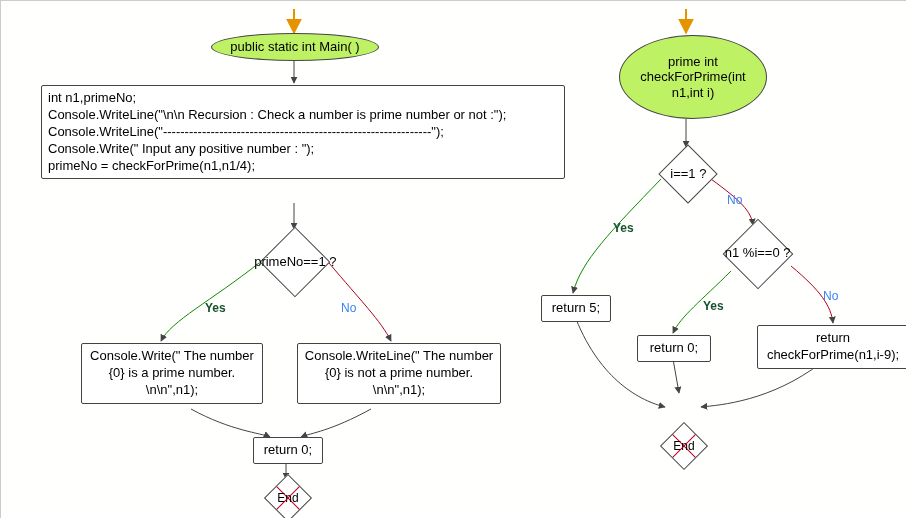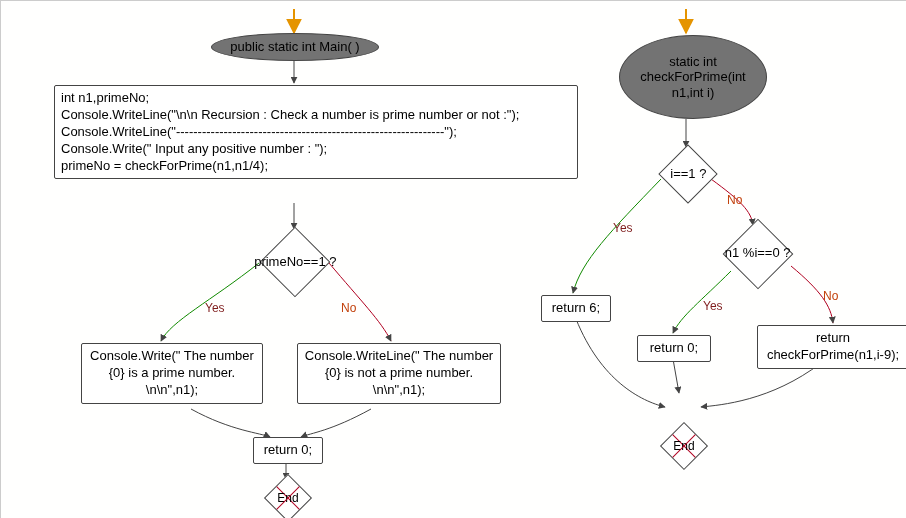--- a/index.html
+++ b/index.html
@@ -1,31 +1,31 @@
 <!DOCTYPE html>
 <html><head>
 <meta charset="utf-8">
 <style>
   html,body{margin:0;padding:0;background:#fff;font-family:Helvetica,Arial,sans-serif;font-size:13px;color:#000;}
   .canvas{position:relative;width:906px;height:518px;background:#fffffe;border:1px solid #ccc;}
   .abs{position:absolute;}
   .box{border:1px solid #444;background:#fff;padding:4px 6px;border-radius:2px;line-height:1.3;}
   .center{text-align:center;}
-  .ellipse{border:1px solid #444;background:#737373;border-radius:50%;display:flex;align-items:center;justify-content:center;text-align:center;line-height:1.2;}
+  .ellipse{border:1px solid #444;background:#bef264;border-radius:50%;display:flex;align-items:center;justify-content:center;text-align:center;line-height:1.2;}
   .diamond{transform:rotate(45deg);border:1px solid #444;background:#fff;}
   .diamond > span{display:block;transform:rotate(-45deg);white-space:nowrap;text-align:center;}
   .end{position:relative;width:32px;height:32px;transform:rotate(45deg);border:1px solid #444;background:#fff;}
   .end::before,.end::after{content:"";position:absolute;background:#b00020;}
   .end::before{left:0;right:0;top:50%;height:1px;transform:translateY(-0.5px);}
   .end::after{top:0;bottom:0;left:50%;width:1px;transform:translateX(-0.5px);}
   .end > span{position:absolute;transform:rotate(-45deg);left:0;right:0;top:0;bottom:0;display:flex;align-items:center;justify-content:center;font-size:12px;}
   svg{position:absolute;left:0;top:0;pointer-events:none;}
   .lbl{position:absolute;font-size:12px;}
-  .yes{color:#7f1d1d;}
-  .no{color:#c2410c;}
+  .yes{color:#14532d;font-weight:bold;}
+  .no{color:#3b82f6;}
 </style>
 </head>
 <body>
 
 <div class="canvas">
 
   <svg width="906" height="518">
     <defs>
       <marker id="ah" viewBox="0 0 10 10" refX="9" refY="5" markerWidth="7" markerHeight="7" orient="auto-start-reverse">
         <path d="M0,0 L10,5 L0,10 z" fill="#444"></path>
@@ -64,21 +64,21 @@
 
     <line x1="672" y1="358" x2="678" y2="392" stroke="#444" marker-end="url(#ah)"></line>
 
     <path d="M820,362 C770,400 720,404 700,406" fill="none" stroke="#444" marker-end="url(#ah)"></path>
   </svg>
 
   <div class="abs ellipse" style="left:210px;top:32px;width:166px;height:26px;">
     <span>public static int Main( )</span>
   </div>
 
-  <div class="abs box" style="left:53px;top:84px;width:510px;">
+  <div class="abs box" style="left:40px;top:84px;width:510px;">
     <div>int n1,primeNo;</div>
     <div>Console.WriteLine("\n\n Recursion : Check a number is prime number or not :");</div>
     <div>Console.WriteLine("--------------------------------------------------------------");</div>
     <div>Console.Write(" Input any positive number : ");</div>
     <div>primeNo = checkForPrime(n1,n1/4);</div>
   </div>
 
   <div class="abs diamond" style="left:269px;top:236px;width:48px;height:48px;">
     <span style="width:100px;margin-left:-26px;margin-top:16px;">primeNo==1 ?</span>
   </div>
@@ -94,37 +94,37 @@
 
   <div class="abs box center" style="left:252px;top:436px;width:56px;">
     <span>return 0;</span>
   </div>
 
   <div class="abs end" style="left:270px;top:480px;">
     <span>End</span>
   </div>
 
   <div class="abs ellipse" style="left:618px;top:34px;width:134px;height:82px;padding:0 6px;">
-    <span>static int checkForPrime(int n1,int i)</span>
+    <span>prime int checkForPrime(int n1,int i)</span>
   </div>
 
   <div class="abs diamond" style="left:666px;top:152px;width:40px;height:40px;">
     <span style="width:60px;margin-left:-10px;margin-top:12px;">i==1 ?</span>
   </div>
   <div class="lbl yes" style="left:612px;top:220px;">Yes</div>
   <div class="lbl no" style="left:726px;top:192px;">No</div>
 
   <div class="abs diamond" style="left:732px;top:228px;width:48px;height:48px;">
     <span style="width:90px;margin-left:-22px;margin-top:16px;">n1 %i==0 ?</span>
   </div>
   <div class="lbl yes" style="left:702px;top:298px;">Yes</div>
   <div class="lbl no" style="left:822px;top:288px;">No</div>
 
   <div class="abs box center" style="left:540px;top:294px;width:56px;">
-    <span>return 6;</span>
+    <span>return 5;</span>
   </div>
   <div class="abs box center" style="left:636px;top:334px;width:60px;">
     <span>return 0;</span>
   </div>
   <div class="abs box center" style="left:756px;top:324px;width:138px;">
     <span>return checkForPrime(n1,i-9);</span>
   </div>
 
   <div class="abs end" style="left:666px;top:394px;">
     <span>End</span>

